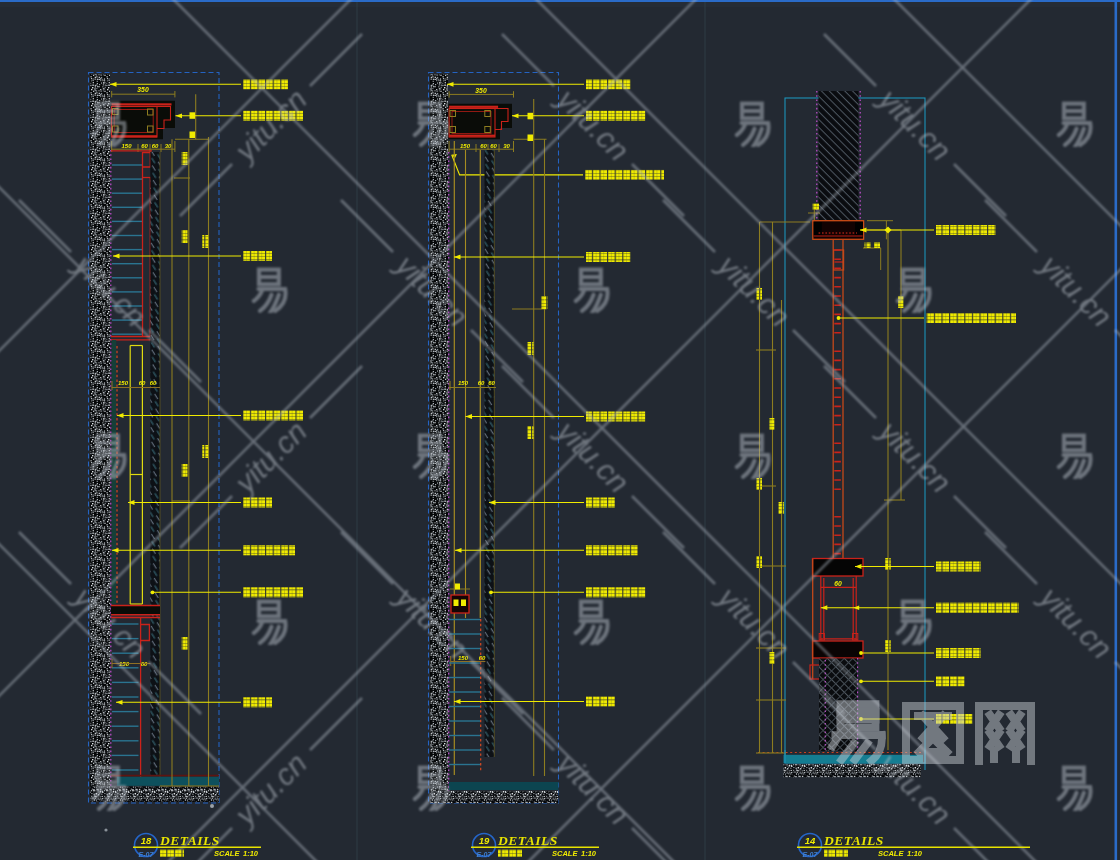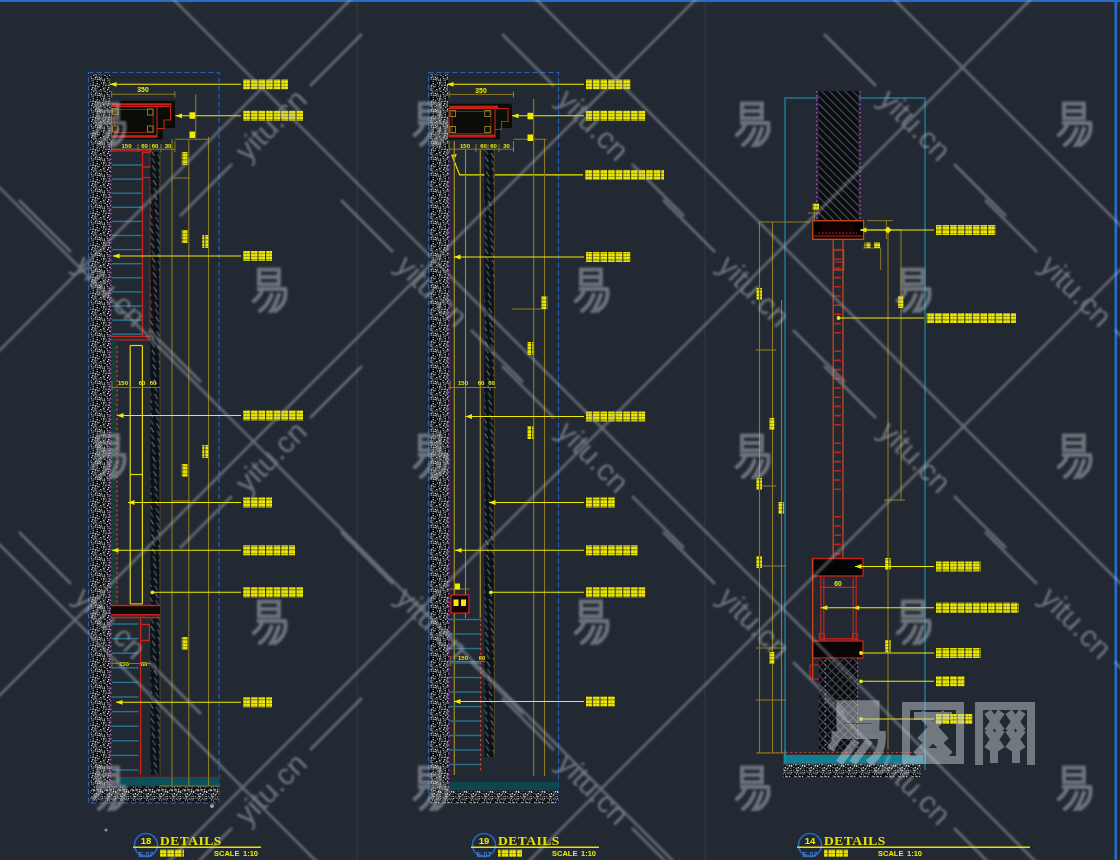--- a/index.html
+++ b/index.html
@@ -1,16 +1,16 @@
 <!DOCTYPE html>
 <html><head>
 <meta charset="utf-8">
 <style>
   html,body{margin:0;padding:0;background:#232932;}
-  .wrap{width:1120px;height:860px;overflow:hidden;position:relative;}
+  .wrap{width:1120px;height:860px;overflow:hidden;position:relative;font-style:italic;}
   text{font-family:"Liberation Sans",sans-serif;}
 </style>
 </head>
 <body>
 <div class="wrap">
 <svg width="1120" height="860" viewBox="0 0 1120 860" xmlns="http://www.w3.org/2000/svg">
 <defs>
 
   <pattern id="stip" width="16" height="16" patternUnits="userSpaceOnUse">
     <rect width="16" height="16" fill="#060809"></rect>

